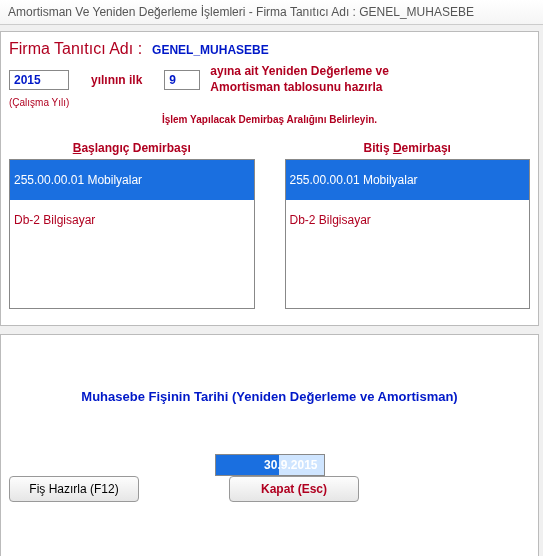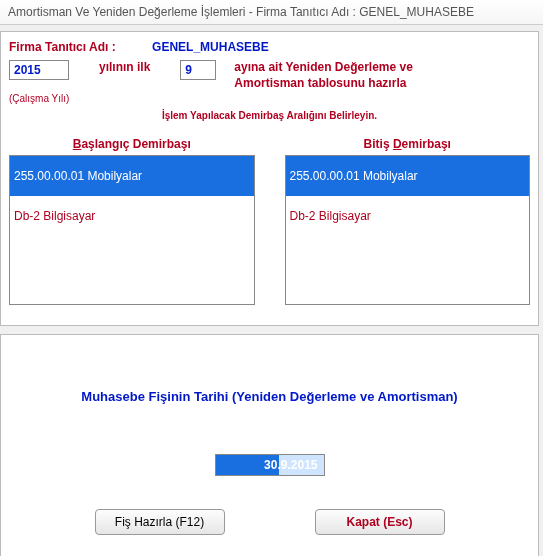--- a/index.html
+++ b/index.html
@@ -23,32 +23,32 @@
     .main-panel {
       background: #fff;
       margin: 6px 4px 0 0;
       border: 1px solid #bbb;
       padding: 8px;
       height: 295px;
       overflow: hidden;
     }
     .firm-label {
       color: #b00020;
-      font-weight: bold;
-      font-size: 12px;
+      font-weight: normal;
+      font-size: 16px;
       display: inline-block;
       width: 140px;
     }
     .firm-name {
       color: #0018c8;
       font-weight: bold;
       font-size: 12px;
     }
     .row1 { margin-bottom: 6px; }
-    .row2 { display: flex; align-items: flex-start; margin-bottom: 2px; gap: 12px; }
+    .row2 { display: flex; align-items: center; margin-bottom: 2px; gap: 4px; }
     .input-small {
       border: 1px solid #888;
       padding: 2px 4px;
       font-size: 12px;
       color: #0018c8;
       font-weight: bold;
       width: 60px;
       height: 20px;
       font-family: inherit;
     }
@@ -136,23 +136,21 @@
       font-weight: bold;
       color: #fff;
       width: 110px;
       height: 22px;
       text-align: right;
       font-family: inherit;
       background: linear-gradient(to right, #1a6fe0 58%, #cfe5ff 58%);
     }
     .buttons-row {
       display: flex;
-      justify-content: center;
       gap: 90px;
-      margin-top: 33px;
     }
     .btn {
       background: linear-gradient(to bottom, #fdfdfd, #e6e6e6);
       border: 1px solid #999;
       border-radius: 4px;
       padding: 5px 18px;
       font-size: 12px;
       font-family: inherit;
       cursor: pointer;
       min-width: 130px;

